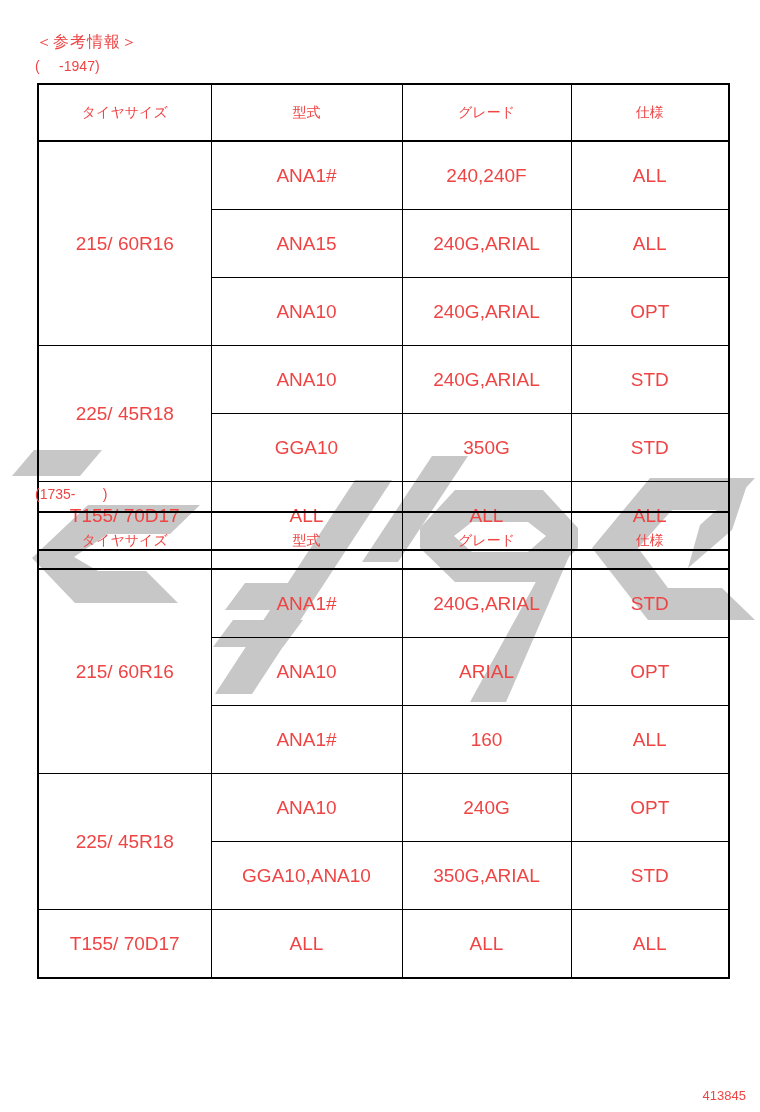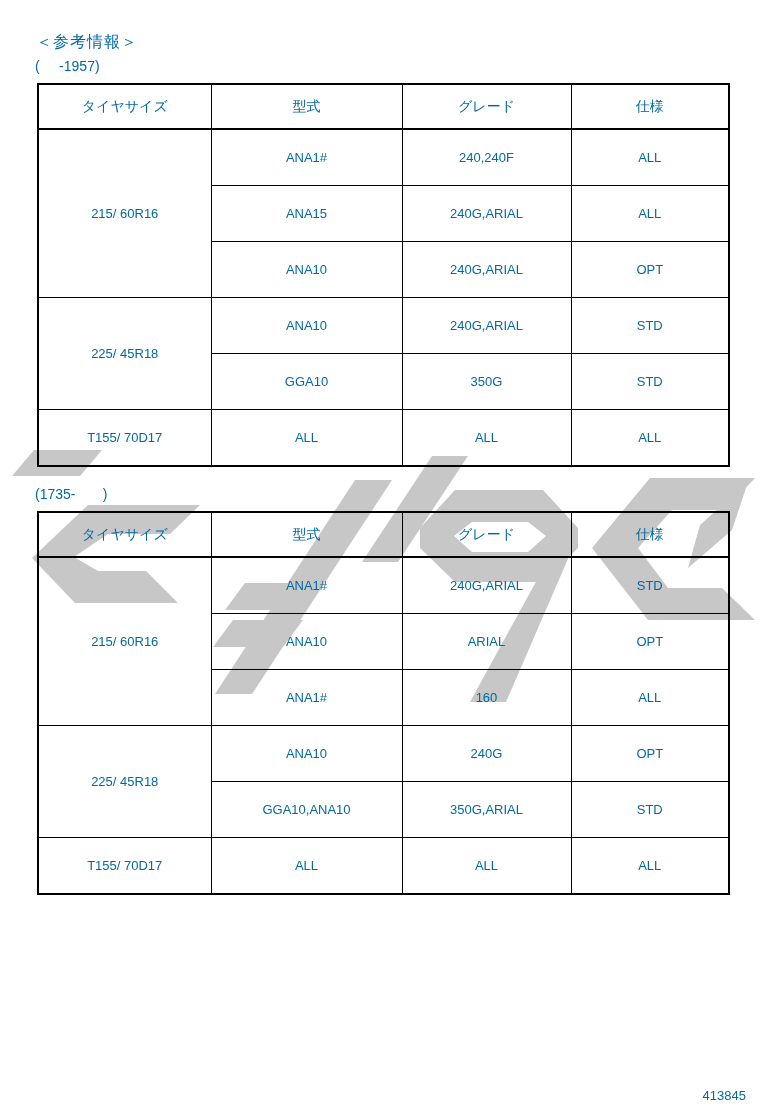--- a/index.html
+++ b/index.html
@@ -2,21 +2,21 @@
 <html><head>
 <meta charset="utf-8">
 <style>
   html, body { margin: 0; padding: 0; background: #ffffff; }
   .page {
     position: relative;
     width: 760px;
     height: 1112px;
     background: #ffffff;
     font-family: "Liberation Sans", "DejaVu Sans", sans-serif;
-    color: #0369a1;
+    color: #ef4444;
     overflow: hidden;
   }
   .watermark {
     position: absolute;
     left: 0;
     top: 430px;
     z-index: 0;
   }
   .page-title {
     position: absolute;
@@ -44,32 +44,32 @@
     background: transparent;
     z-index: 1;
   }
   .t1 { top: 83px; }
   .t2 { top: 511px; }
   table.spec-table { border: 2px solid #000; }
   .spec-table th, .spec-table td {
     border: 1px solid #000;
     text-align: center;
     vertical-align: middle;
-    padding: 2px;
+    padding: 8px;
     font-weight: normal;
     background: transparent;
   }
   .spec-table th {
     height: 39px;
     font-size: 14px;
     border-bottom: 2px solid #000;
   }
   .spec-table td {
     height: 51px;
-    font-size: 13px;
+    font-size: 19px;
   }
   .doc-number {
     position: absolute;
     right: 14px;
     top: 1088px;
     font-size: 13px;
     z-index: 2;
     text-align: center;
   }
 </style>
@@ -89,21 +89,21 @@
       <path fill-rule="evenodd" d="M455,60 L543,60 L578,98 L578,118 L543,152 L455,152 L420,118 L420,98 Z
                                    M472,92 L454,106 L472,122 L528,122 L546,106 L528,92 Z"></path>
       <polygon points="538,148 574,115 506,272 470,272"></polygon>
       <polygon points="755,48 650,48 592,118 648,190 755,190 722,158 668,158 638,118 672,80 725,80"></polygon>
       <polygon points="700,95 748,52 732,100 688,138"></polygon>
     </g>
   </svg>
 
   <div class="page-title">＜参考情報＞</div>
 
-  <div class="range-label label-before">(     -1957)</div>
+  <div class="range-label label-before">(     -1947)</div>
 
   <table class="spec-table t1">
     <colgroup>
       <col style="width:173px">
         <col style="width:191px">
         <col style="width:169px">
         <col style="width:158px">
     </colgroup>
     <thead>
       <tr>

